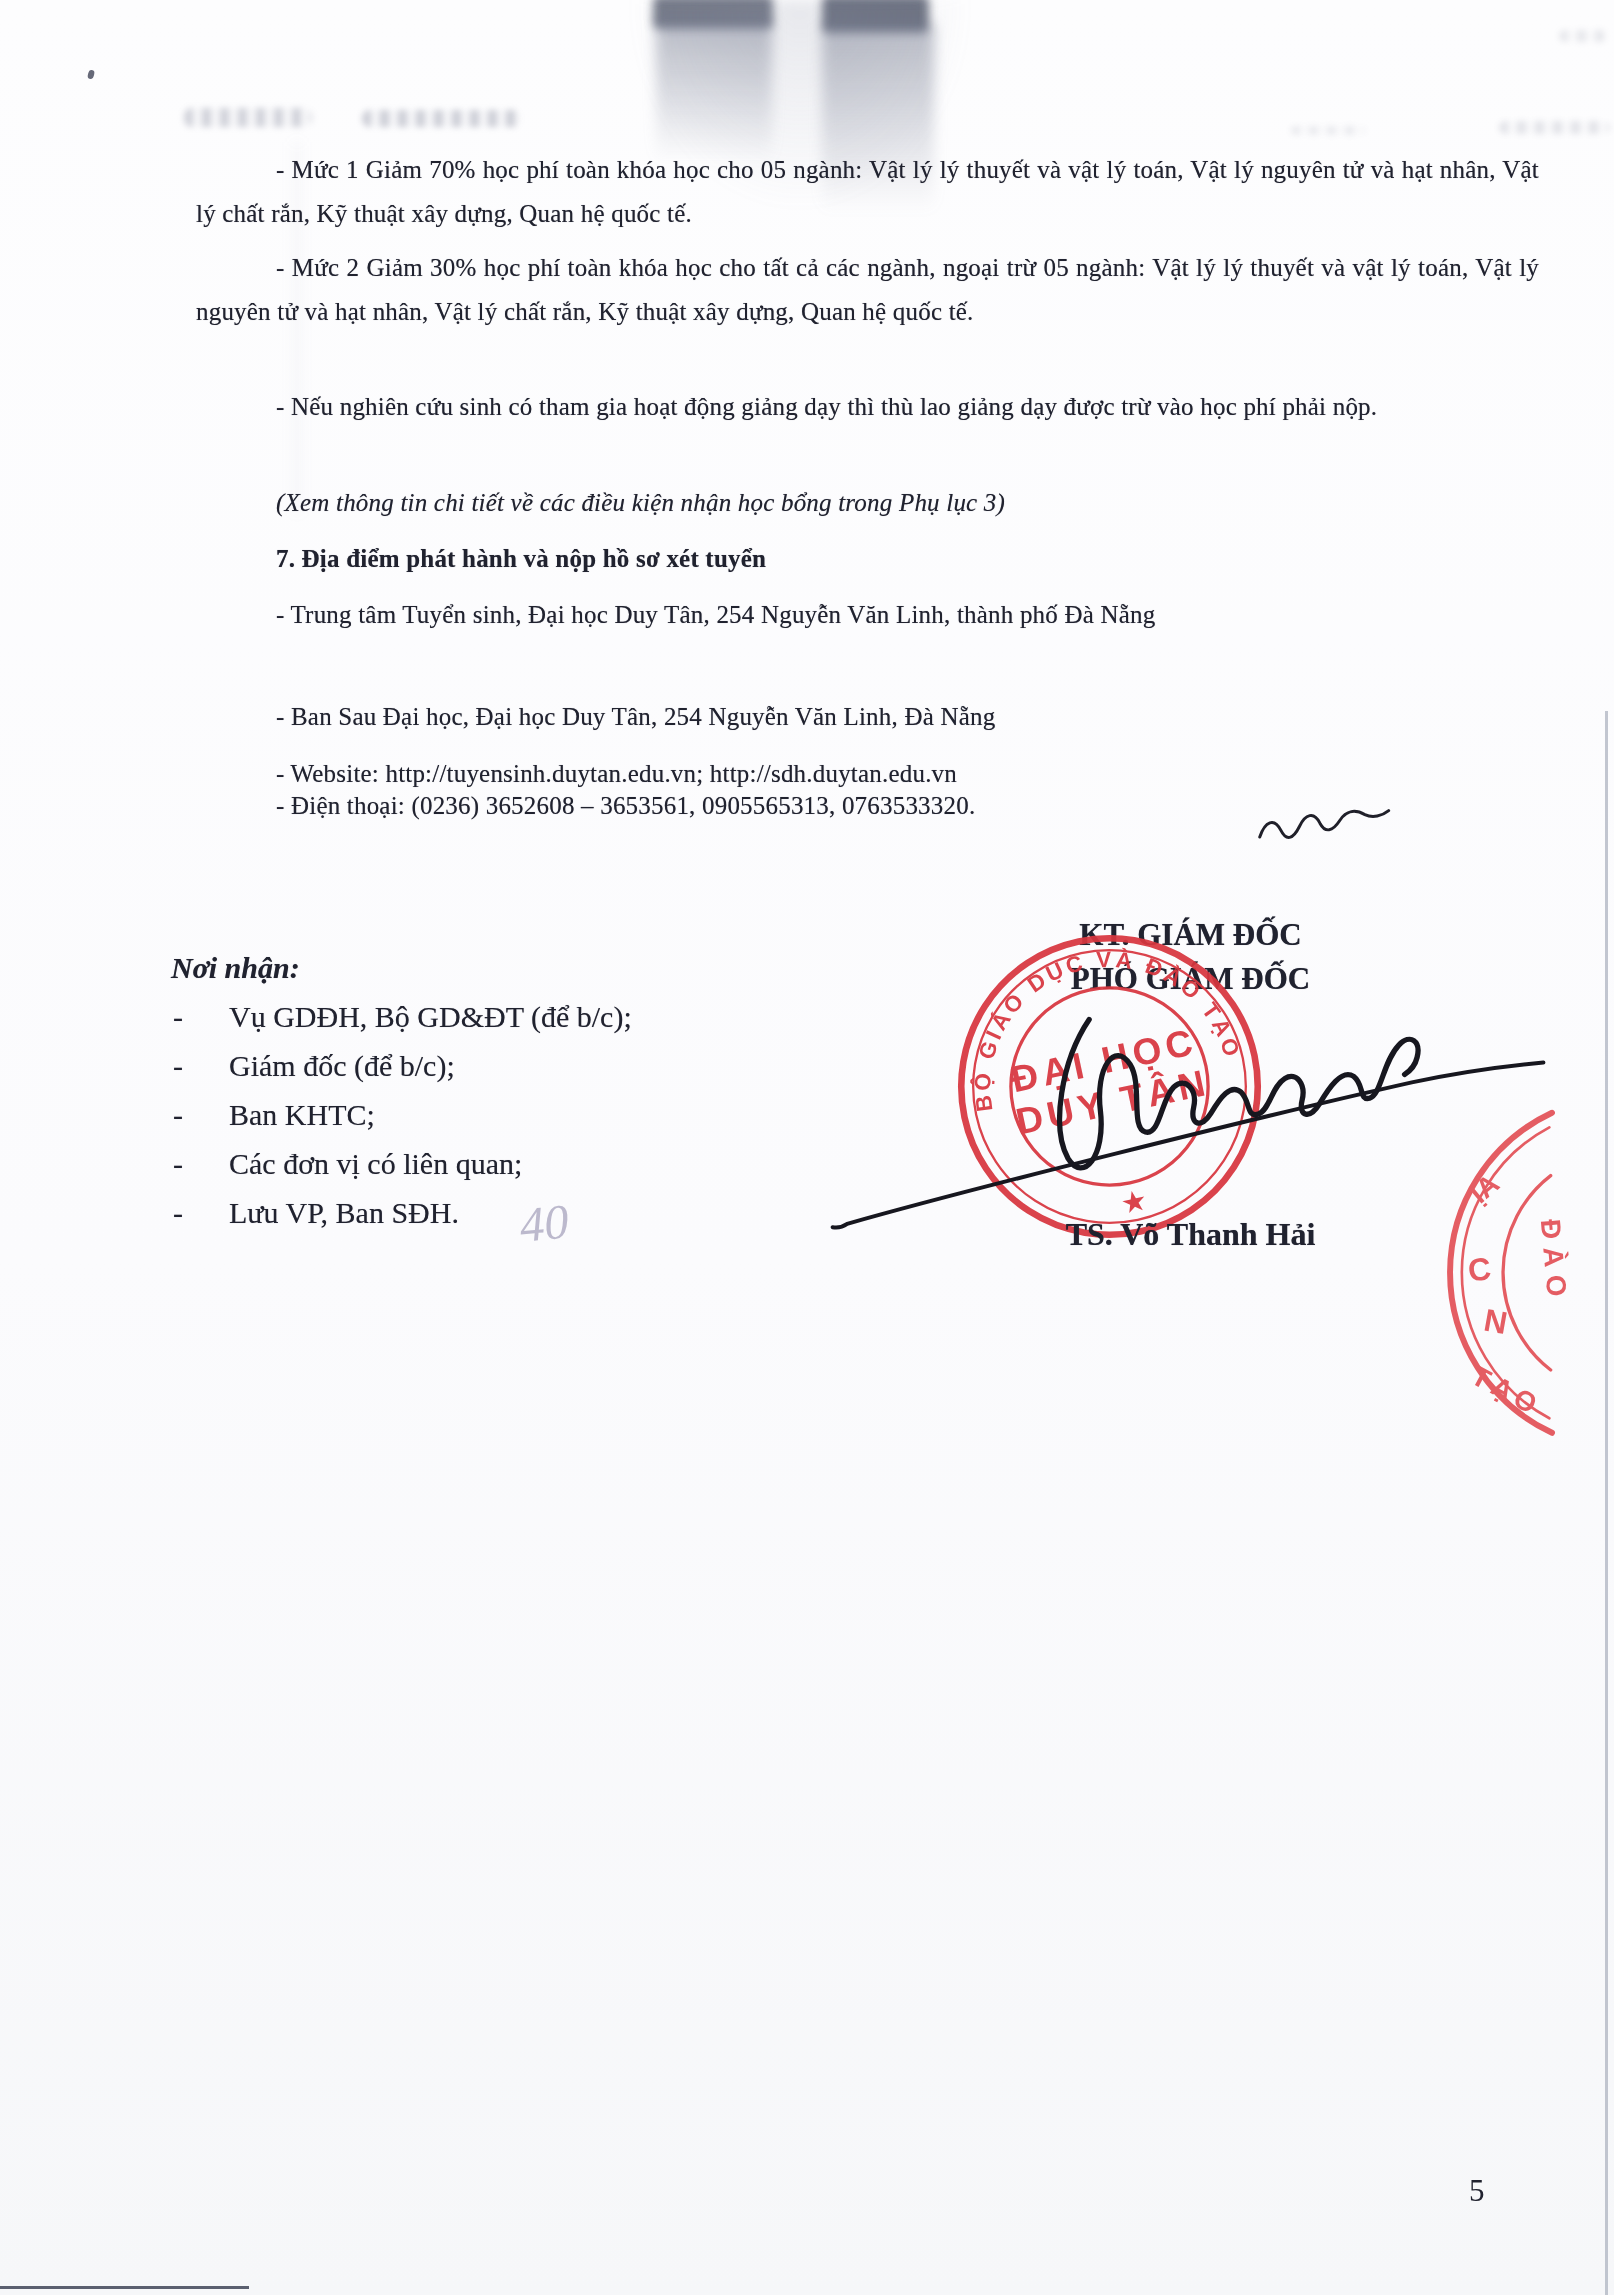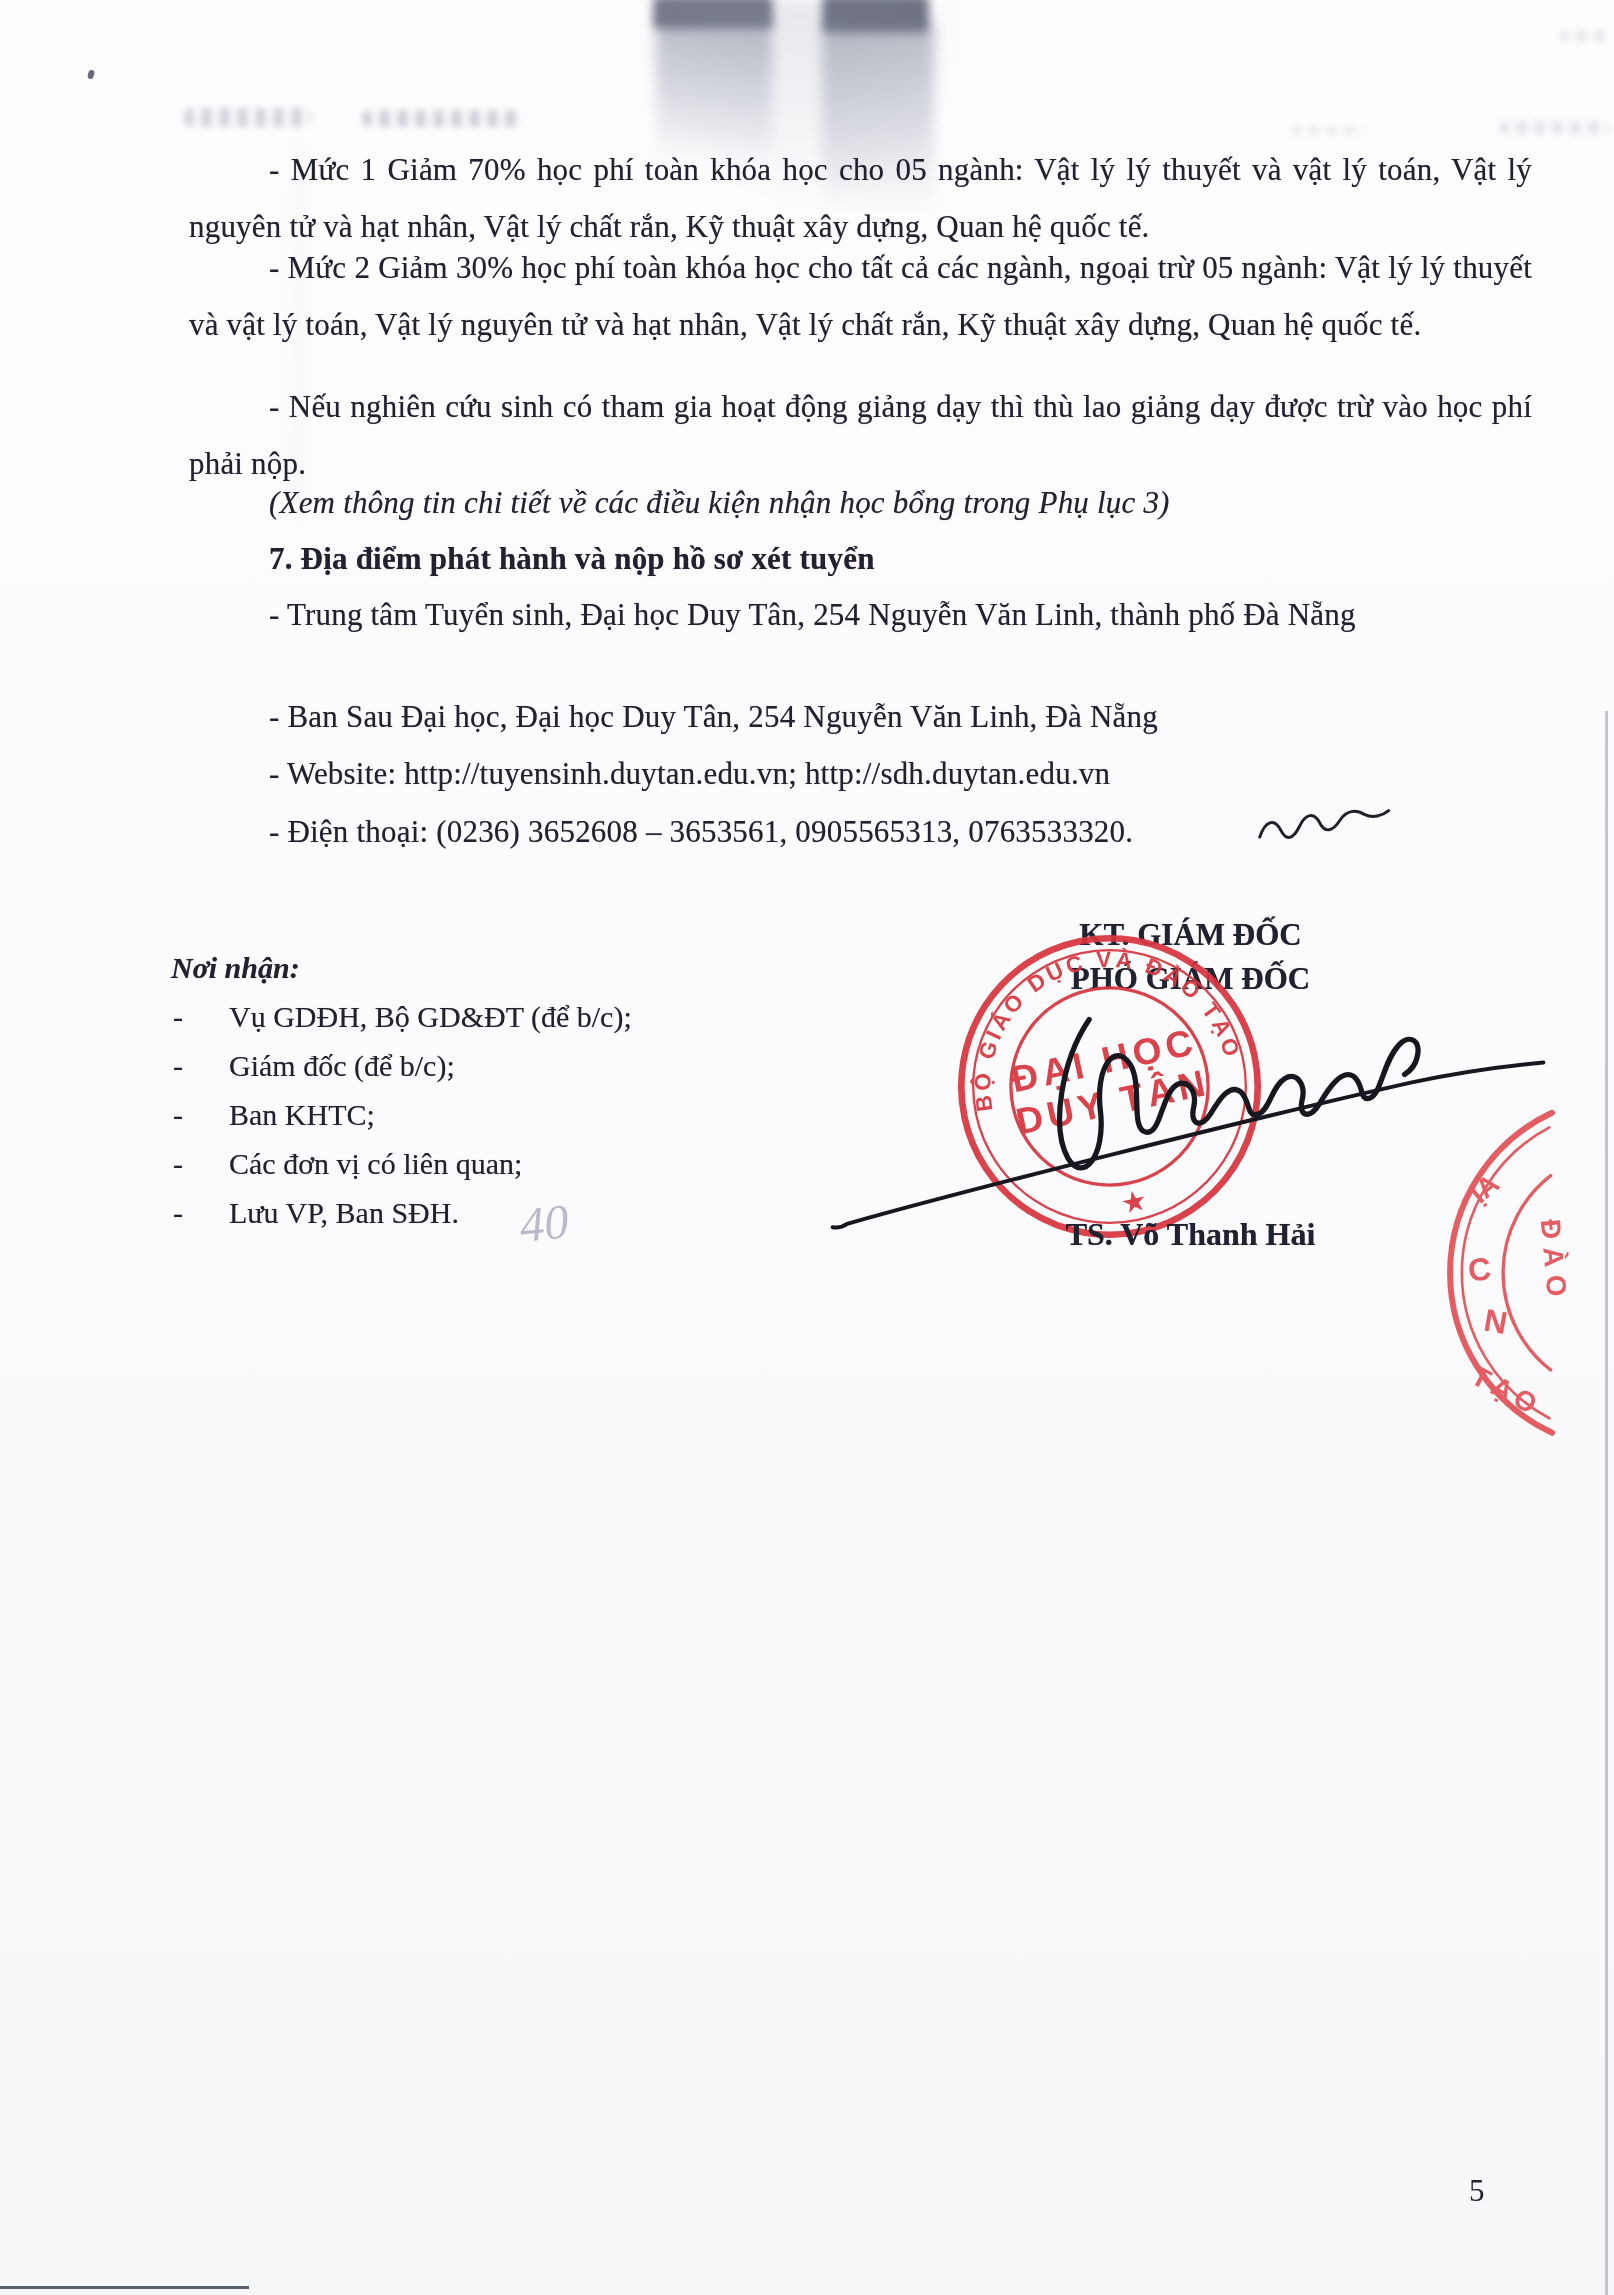--- a/index.html
+++ b/index.html
@@ -8,25 +8,25 @@
     width:1615px;height:2295px;
     margin:0 auto;
     background:linear-gradient(180deg,#fdfdfe 0%,#fbfbfd 55%,#f6f7f9 100%);
     overflow:hidden;
     font-family:"Liberation Serif",serif;
     color:#20222f;
   }
   
   .para{
     position:absolute;left:180px;width:1343px;
-    font-size:31px;line-height:57px;
+    font-size:25px;line-height:44px;
     text-align:justify;
     letter-spacing:0.2px;
     text-shadow:0 0 0.7px rgba(30,32,48,.5);
-    margin:9px;
+    margin:16px;
   }
   .indent{text-indent:80px;}
   .left{text-align:left;}
   .it{font-style:italic;}
   .bd{font-weight:bold;}
   
   .rcp-label{
     position:absolute;left:171px;top:951px;
     font-weight:bold;font-style:italic;font-size:30px;
     text-shadow:0 0 0.7px rgba(30,32,48,.5);
@@ -86,21 +86,21 @@
   <div class="art" style="left:0;top:2286px;width:249px;height:3.3px;background:#343a4e;opacity:.8;"></div>
 
   <p class="para indent" style="top:132px;">- Mức 1 Giảm 70% học phí toàn khóa học cho 05 ngành: Vật lý lý thuyết và vật lý toán, Vật lý nguyên tử và hạt nhân, Vật lý chất rắn, Kỹ thuật xây dựng, Quan hệ quốc tế.</p>
   <p class="para indent" style="top:230px;">- Mức 2 Giảm 30% học phí toàn khóa học cho tất cả các ngành, ngoại trừ 05 ngành: Vật lý lý thuyết và vật lý toán, Vật lý nguyên tử và hạt nhân, Vật lý chất rắn, Kỹ thuật xây dựng, Quan hệ quốc tế.</p>
   <p class="para indent" style="top:369px;">- Nếu nghiên cứu sinh có tham gia hoạt động giảng dạy thì thù lao giảng dạy được trừ vào học phí phải nộp.</p>
   <p class="para indent left it" style="top:465px;font-style:italic;">(Xem thông tin chi tiết về các điều kiện nhận học bổng trong Phụ lục 3)</p>
   <p class="para indent left bd" style="top:521px;">7. Địa điểm phát hành và nộp hồ sơ xét tuyển</p>
   <p class="para indent" style="top:577px;">- Trung tâm Tuyển sinh, Đại học Duy Tân, 254 Nguyễn Văn Linh, thành phố Đà Nẵng</p>
   <p class="para indent left" style="top:679px;">- Ban Sau Đại học, Đại học Duy Tân, 254 Nguyễn Văn Linh, Đà Nẵng</p>
   <p class="para indent left" style="top:736px;">- Website: http://tuyensinh.duytan.edu.vn; http://sdh.duytan.edu.vn</p>
-  <p class="para indent left" style="top:794px;">- Điện thoại: (0236) 3652608 – 3653561, 0905565313, 0763533320.</p>
+  <p class="para indent left" style="top:768px;">- Điện thoại: (0236) 3652608 – 3653561, 0905565313, 0763533320.</p>
 
   <div class="rcp-label">Nơi nhận:</div>
   <div class="rcp-list">
     <div class="rcp-row">
       <span class="rcp-dash">-</span>
       <span>Vụ GDĐH, Bộ GD&amp;ĐT (để b/c);</span>
     </div>
     <div class="rcp-row">
       <span class="rcp-dash">-</span>
       <span>Giám đốc (để b/c);</span>

